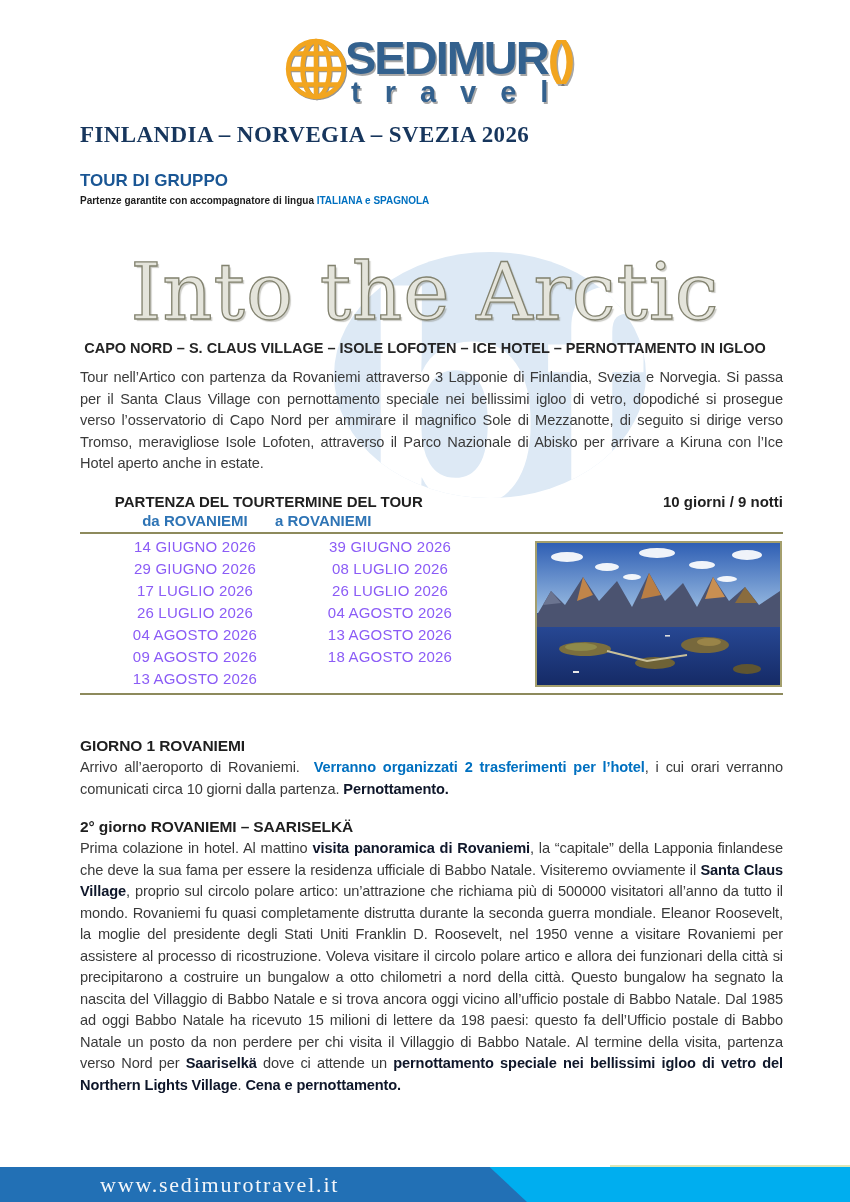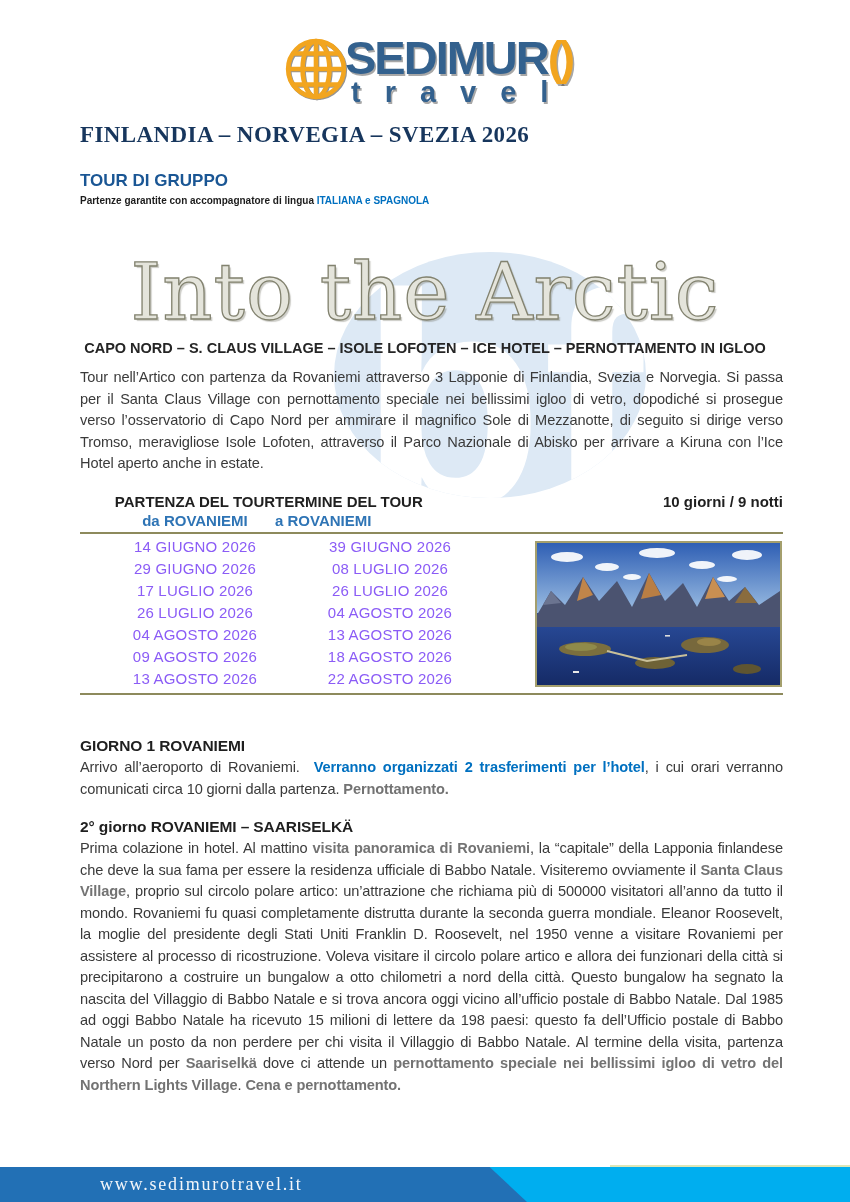--- a/index.html
+++ b/index.html
@@ -93,39 +93,39 @@
   
   .day-heading {
     position:absolute; left:80px; font-size:15.5px; font-weight:bold;
     color:#1f1f1f; z-index:2; letter-spacing:-0.1px;
   }
   .day-para {
     position:absolute; left:80px; width:703px; font-size:14.6px;
     line-height:21.5px; text-align:justify; letter-spacing:-0.12px;
     color:#3a3a3a; z-index:2;
   }
-  .bold { font-weight:bold; color:#737373; }
+  .bold { font-weight:bold; color:#0f172a; }
   .blue-bold { font-weight:bold; color:#0070c0; }
   
   .footer-bar {
     position:absolute; left:0; top:1167px; width:850px; height:35px;
     background:#00aeef; z-index:4;
   }
   .footer-dark {
     position:absolute; left:0; top:0; width:100%; height:100%;
     background:#2270b5;
     clip-path:polygon(0 0, 57.6% 0, 62% 100%, 0 100%);
   }
   .footer-accent {
     position:absolute; left:610px; top:1165px; width:240px; height:2px;
     background:#cdd98f; opacity:.65; z-index:5;
   }
   .footer-url {
     position:absolute; left:100px; top:0; height:35px; line-height:35px;
-    font-family:"Liberation Serif", serif; font-size:18px; color:#f3f6fa;
+    font-family:"Liberation Serif", serif; font-size:22px; color:#f3f6fa;
     letter-spacing:1.8px; z-index:5; text-decoration:none;text-align:right;
   }
 </style>
 </head>
 <body>
 
 <div class="page">
 
   <div class="watermark">
     <div class="watermark-text">bf</div>
@@ -199,21 +199,20 @@
         <div class="sched-cell-ret">13 AGOSTO 2026</div>
       </div>
 
       <div class="sched-row">
         <div class="sched-cell-dep">09 AGOSTO 2026</div>
         <div class="sched-cell-ret">18 AGOSTO 2026</div>
       </div>
 
       <div class="sched-row">
         <div class="sched-cell-dep">13 AGOSTO 2026</div>
-        <div class="sched-cell-ret">22 AGOSTO 2026</div>
       </div>
     </div>
 
   <div class="photo">
     <svg width="243" height="142" viewBox="0 0 243 142">
       <defs>
         <linearGradient id="sky" x1="0" y1="0" x2="0" y2="1">
           <stop offset="0" stop-color="#2f5fb4"></stop>
           <stop offset="1" stop-color="#a9c9e8"></stop>
         </linearGradient>

